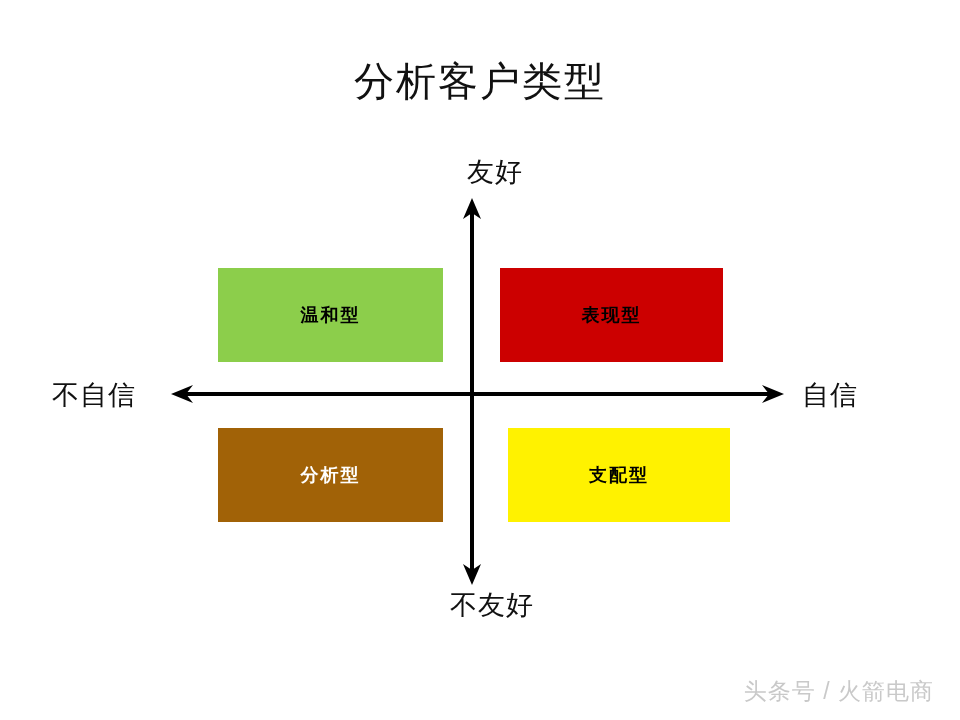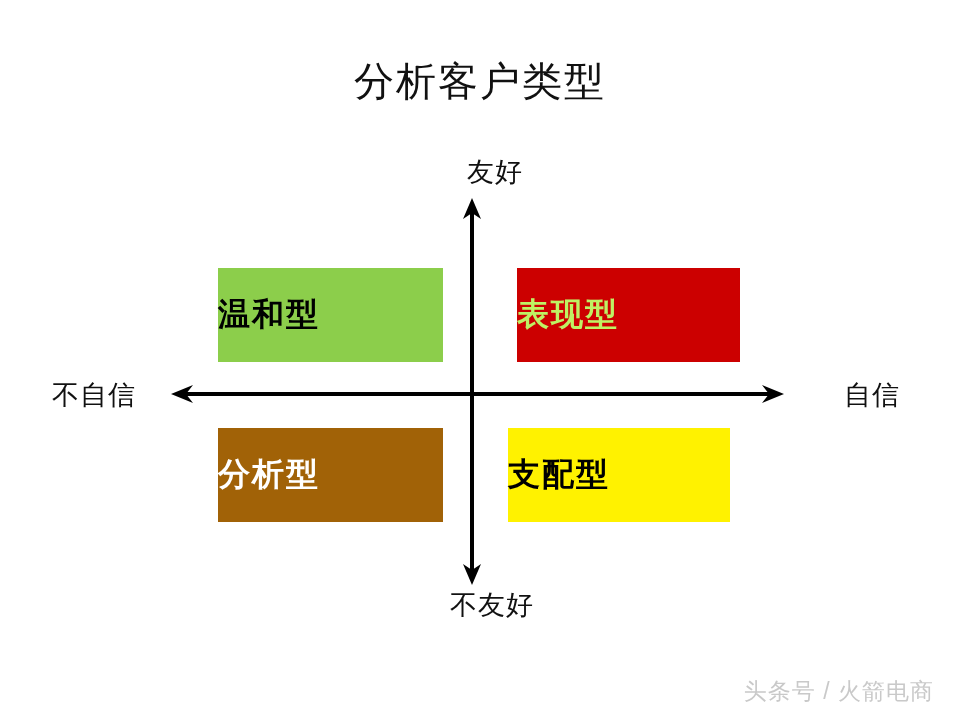--- a/index.html
+++ b/index.html
@@ -64,28 +64,28 @@
     text-align: center;
     padding-left: 20px;
   }
   #label-left {
     left: 52px;
     top: 378px;
   }
   #label-right {
     left: 802px;
     top: 378px;
-    margin-left: 42px;
   }
   
   .quad {
     position: absolute;
     display: flex;
     align-items: center;
-    font-size: 32px;
+    justify-content: center;
+    font-size: 18px;
     letter-spacing: 2px;
     font-family: "Liberation Sans", "DejaVu Sans", sans-serif;
     font-weight: bold;
     box-sizing: border-box;
   }
   #quad-mild {
     left: 218px;
     top: 268px;
     width: 225px;
     height: 94px;
@@ -147,21 +147,21 @@
 
   <div class="axis-label" id="label-top">友好</div>
   <div class="axis-label" id="label-bottom">不友好</div>
   <div class="axis-label" id="label-left">不自信</div>
   <div class="axis-label" id="label-right">自信</div>
 
   <div class="quad" id="quad-mild" style="background-color: rgb(140, 206, 75); color: rgb(0, 0, 0);">
     <span>温和型</span>
   </div>
 
-  <div class="quad" id="quad-expressive" style="background-color: rgb(204, 0, 0); color: #bef264; margin-left: 17px;">
+  <div class="quad" id="quad-expressive" style="background-color: rgb(204, 0, 0); color: #000000;">
     <span>表现型</span>
   </div>
 
   <div class="quad" id="quad-analytical" style="background-color: #a16207; color: rgb(255, 255, 255);">
     <span>分析型</span>
   </div>
 
   <div class="quad" id="quad-driver" style="background-color: rgb(255, 242, 0); color: rgb(0, 0, 0); margin-left: 8px;">
     <span>支配型</span>
   </div>

